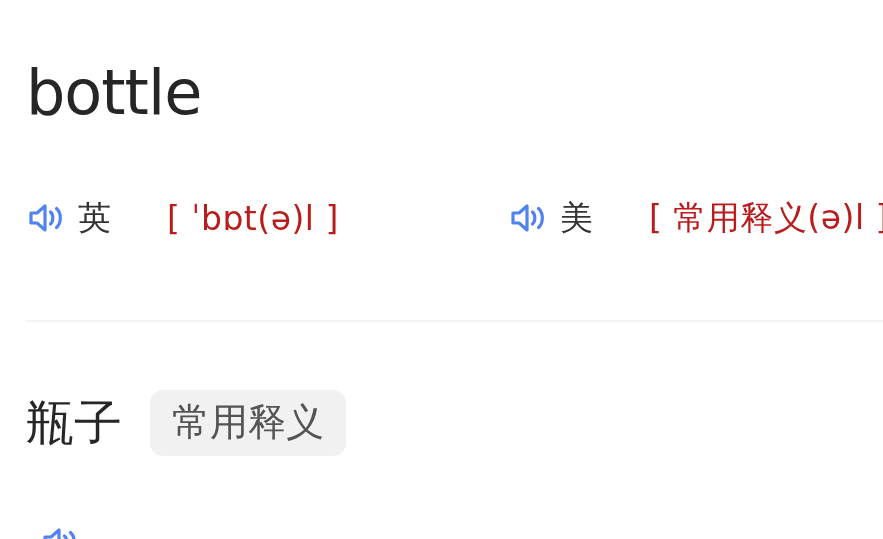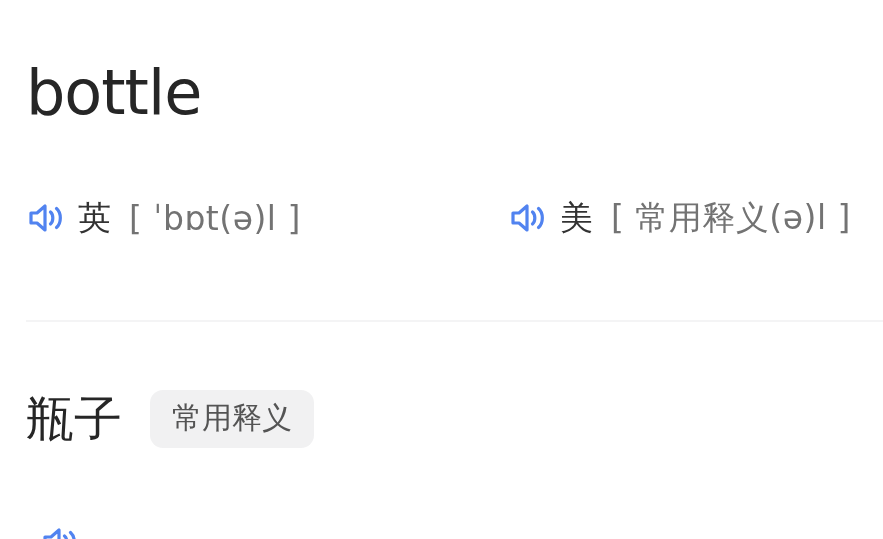--- a/index.html
+++ b/index.html
@@ -74,22 +74,23 @@
   .pron-locale {
     font-family: "DejaVu Sans", sans-serif;
     font-size: 33px;
     color: #333333;
     margin-left: 8px;
     margin-right: 18px;
   }
   .pron-ipa {
     font-family: "DejaVu Sans", sans-serif;
     font-size: 33px;
-    color: #737373;
+    color: #b91c1c;
     letter-spacing: 0.5px;
+    margin-left: 38px;
   }
 
   
   .divider {
     position: absolute;
     left: 26px;
     top: 320px;
     width: 857px;
     height: 2px;
     background: #f4f4f5;
@@ -109,21 +110,21 @@
     line-height: 1.12;
     color: #262626;
     white-space: nowrap;
   }
   .def-badge {
     margin-left: 28px;
     background: #f1f1f2;
     border-radius: 13px;
     padding: 13px 22px 15px 22px;
     font-family: "DejaVu Sans", sans-serif;
-    font-size: 30px;
+    font-size: 38px;
     line-height: 1;
     color: #545454;
     white-space: nowrap;
   }
 
   
   .bottom-speaker {
     position: absolute;
     left: 40px;
     top: 524px;

